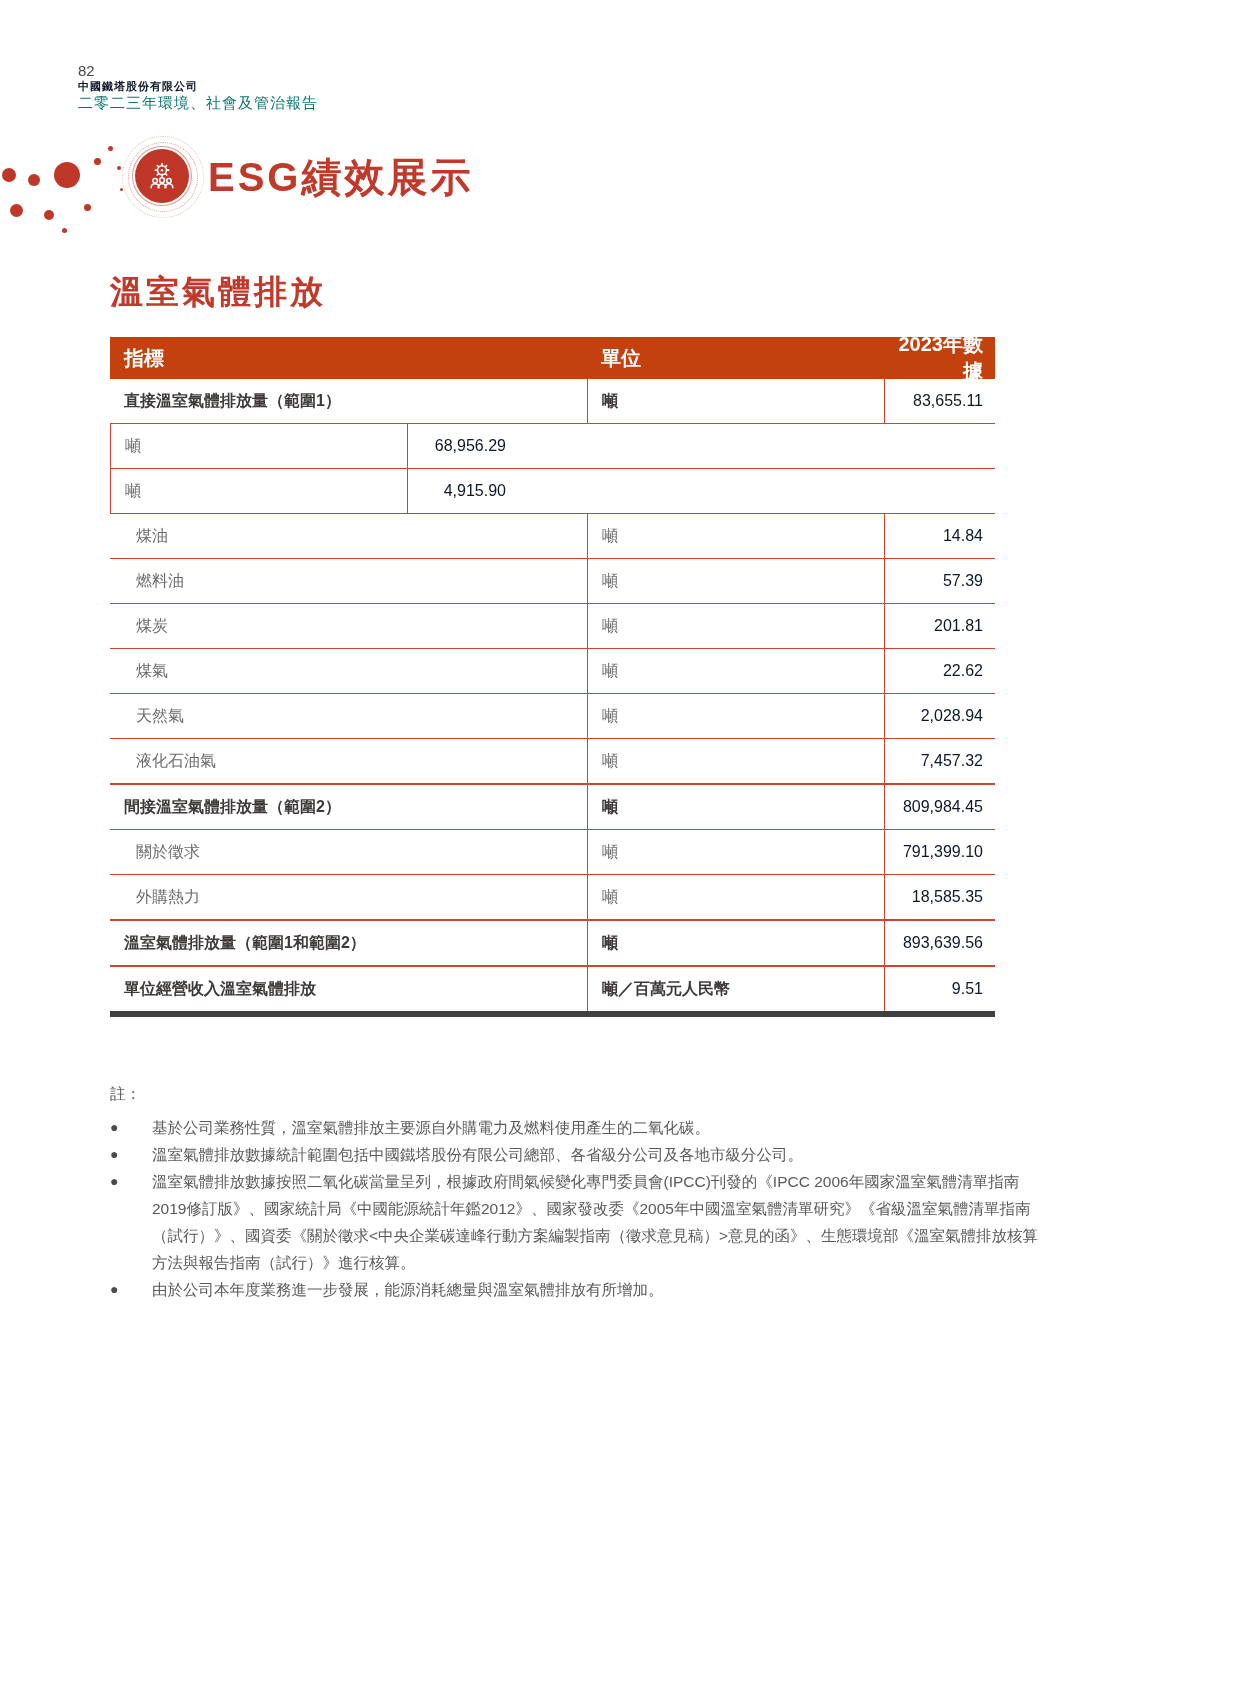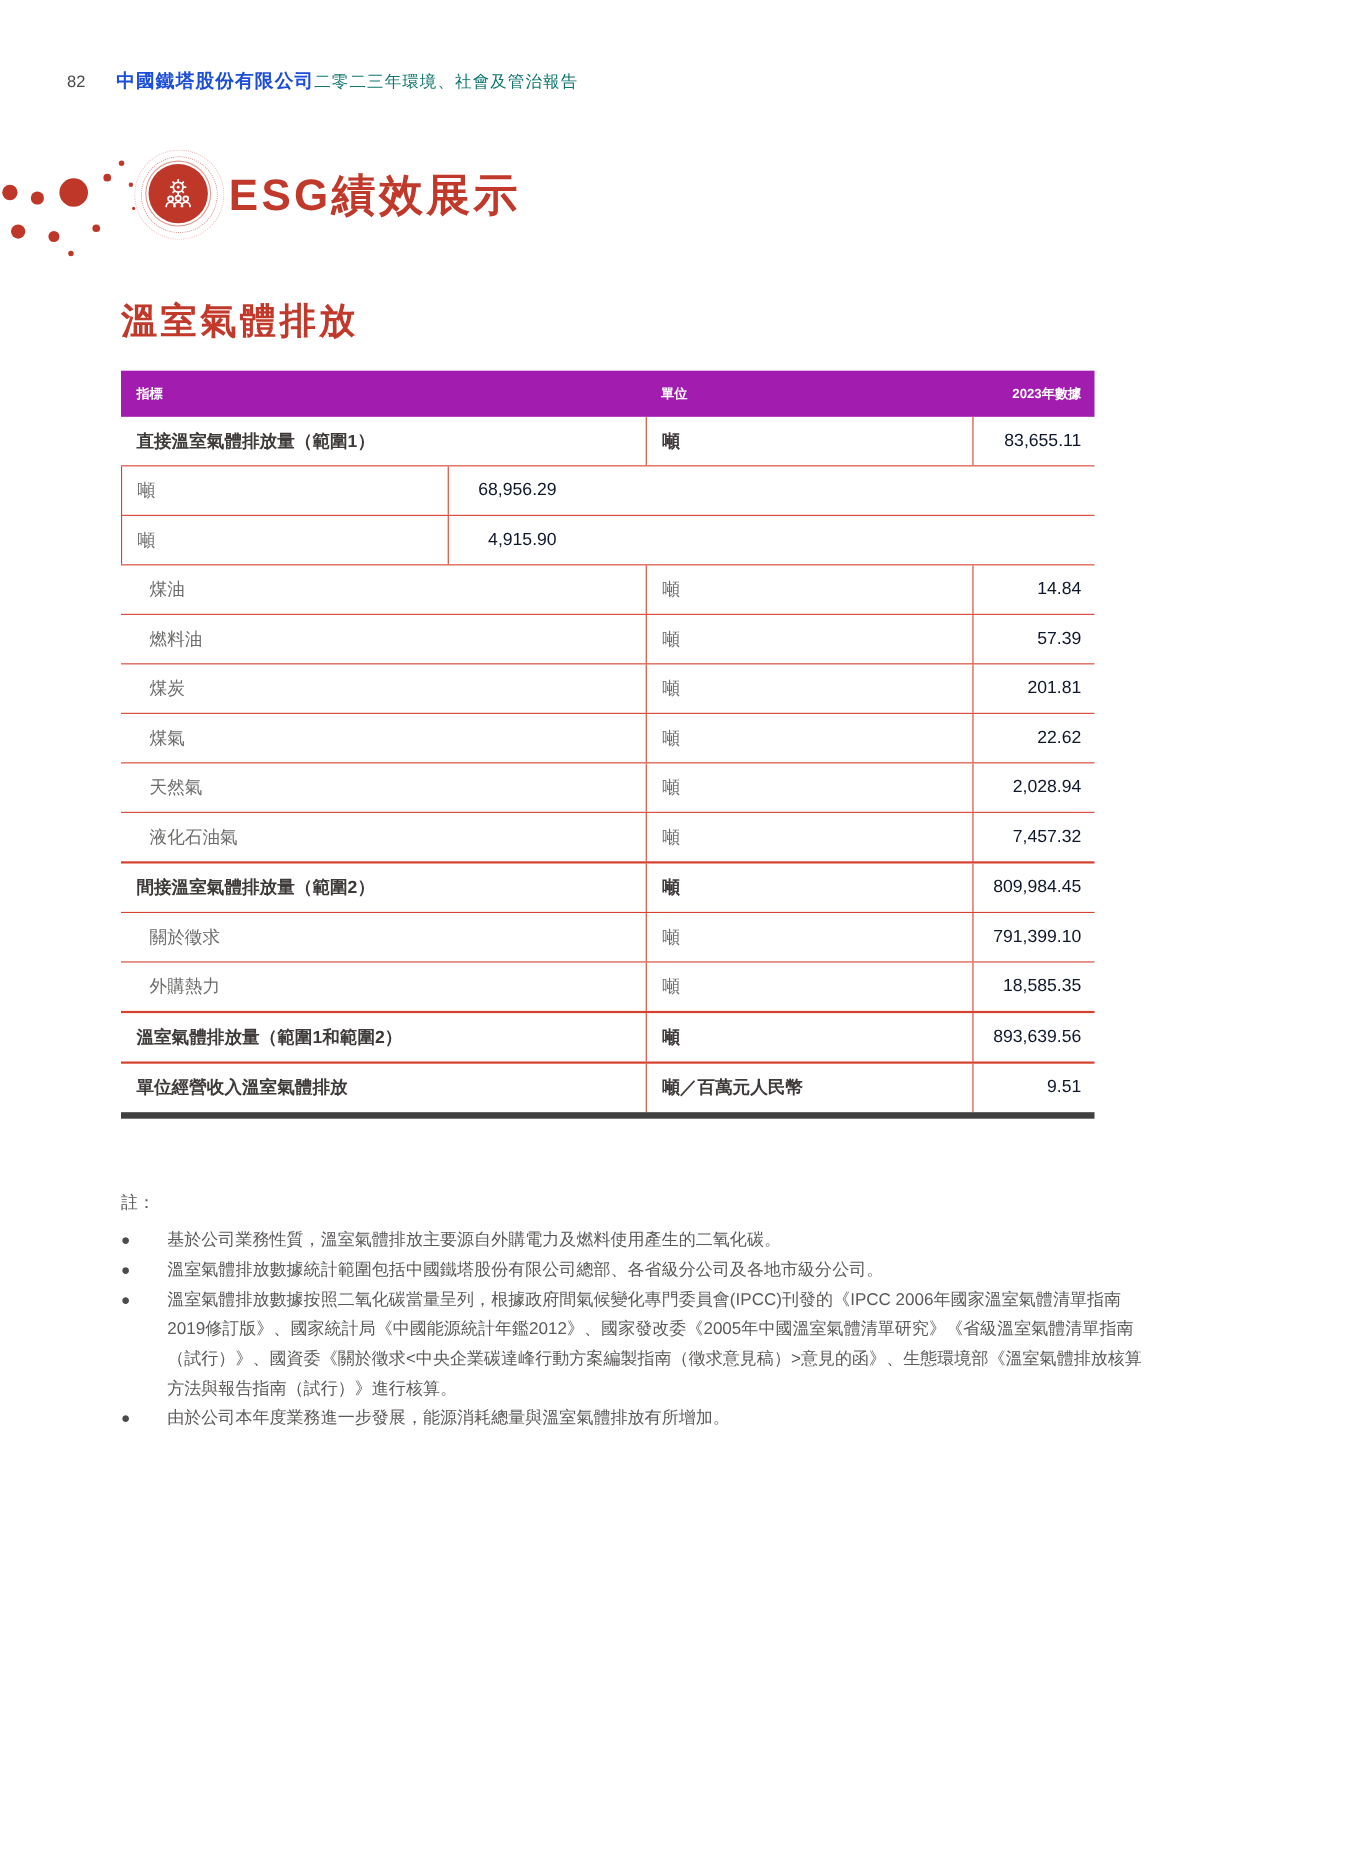--- a/index.html
+++ b/index.html
@@ -6,26 +6,27 @@
   .page {
     position:relative;
     width:1240px; height:1682px;
     background:#ffffff;
     font-family:"Liberation Sans","DejaVu Sans",sans-serif;
     overflow:hidden;
   }
 
   
   .meta {
-    position:absolute; left:61px; top:62px;
+    position:absolute; left:78px; top:62px;
     display:flex; align-items:baseline;
     font-size:15px;
+    flex-direction:column;
   }
   .meta .pageno { color:#4b4948; margin-right:28px; }
-  .meta .company { color:#1d4ed8; font-weight:bold; font-size:17px; margin-right:0; letter-spacing:1px; }
+  .meta .company { color:#0f172a; font-weight:bold; font-size:11px; margin-right:0; letter-spacing:1px; }
   .meta .report { color:#0f766e; font-size:15px; letter-spacing:1px; }
 
   
   .dots { position:absolute; left:0; top:140px; width:130px; height:110px; }
   .dot { position:absolute; border-radius:50%; background:#be3728; }
 
   .badge-wrap { position:absolute; left:128px; top:142px; width:70px; height:70px; }
   .halo {
     position:absolute; left:0; top:0; width:68px; height:68px; border-radius:50%;
     border:1px dotted rgba(190,55,40,.55);
@@ -48,22 +49,22 @@
 
   
   .section-title {
     position:absolute; left:110px; top:270px;
     font-size:33px; font-weight:bold; color:#c0392b; letter-spacing:3px;
   }
 
   
   .ghg-table { position:absolute; left:110px; top:337px; width:885px; }
   .t-header {
-    display:flex; height:42px; background:#a21caf;
-    color:#ffffff; font-weight:bold; font-size:12px; align-items:center;
+    display:flex; height:42px; background:#c2410c;
+    color:#ffffff; font-weight:bold; font-size:20px; align-items:center;
   }
   .col1 { width:477px; box-sizing:border-box; padding-left:14px; }
   .col2 { width:297px; box-sizing:border-box; padding-left:14px; }
   .col3 { width:111px; box-sizing:border-box; padding-right:12px; text-align:right; justify-content:flex-end; }
   .t-body { border-bottom:6px solid #404040; }
   .t-row {
     display:flex; height:44px; font-size:16px;
     border-top:1px solid #d5412f; background:#ffffff;
   }
   .t-row:first-child { border-top:none; }

